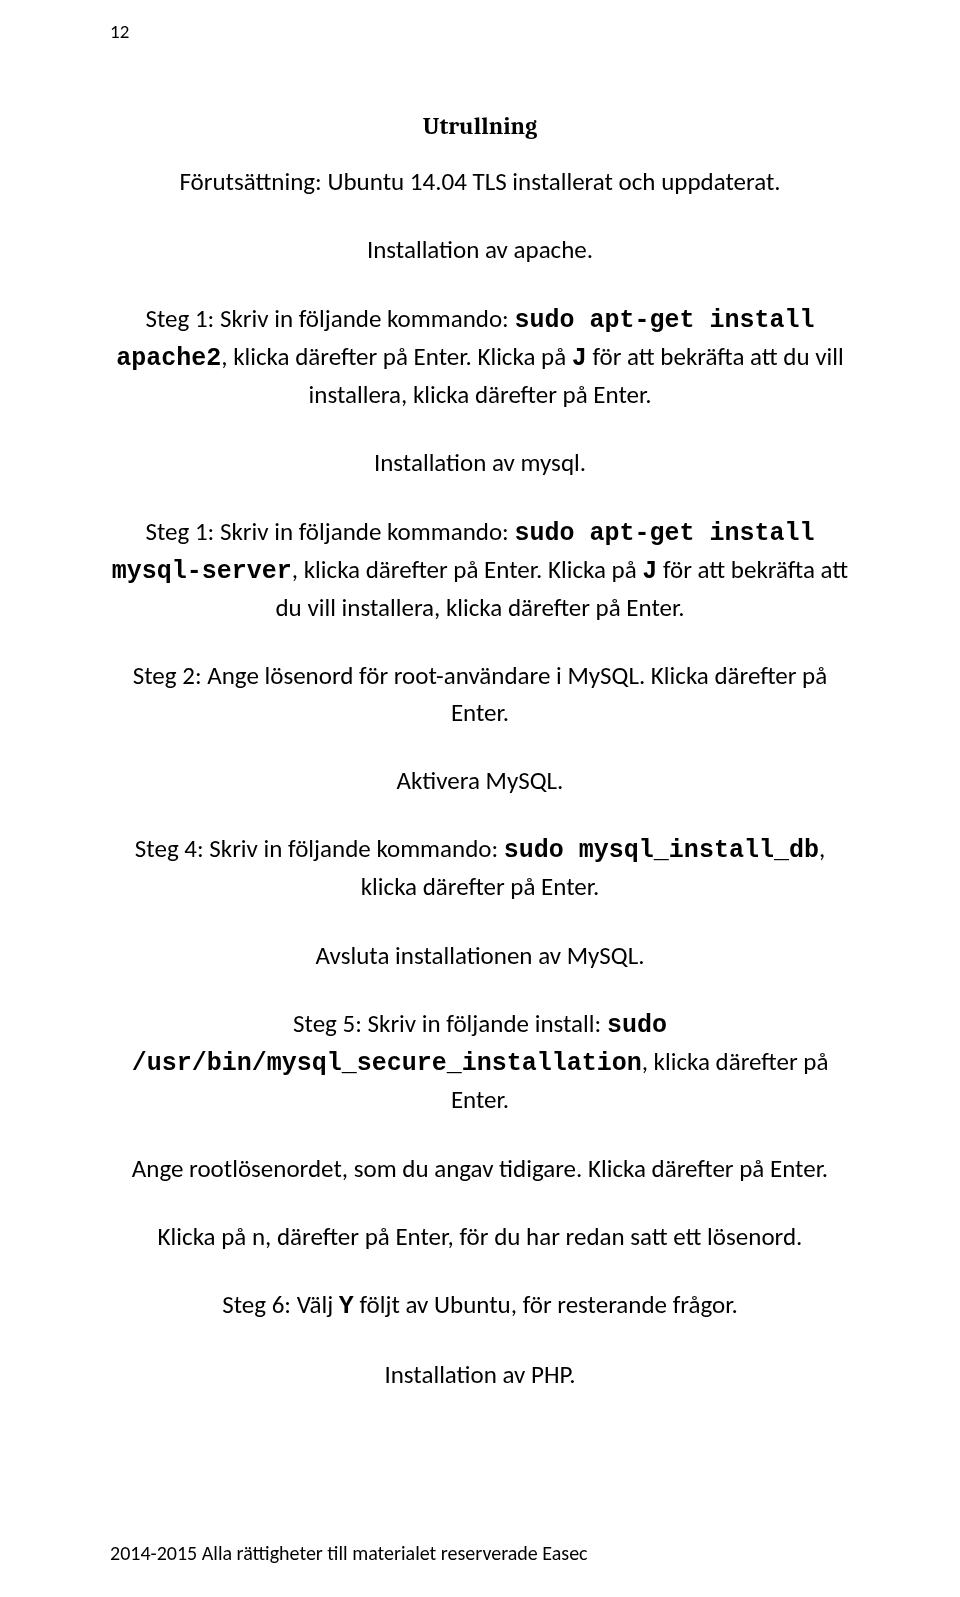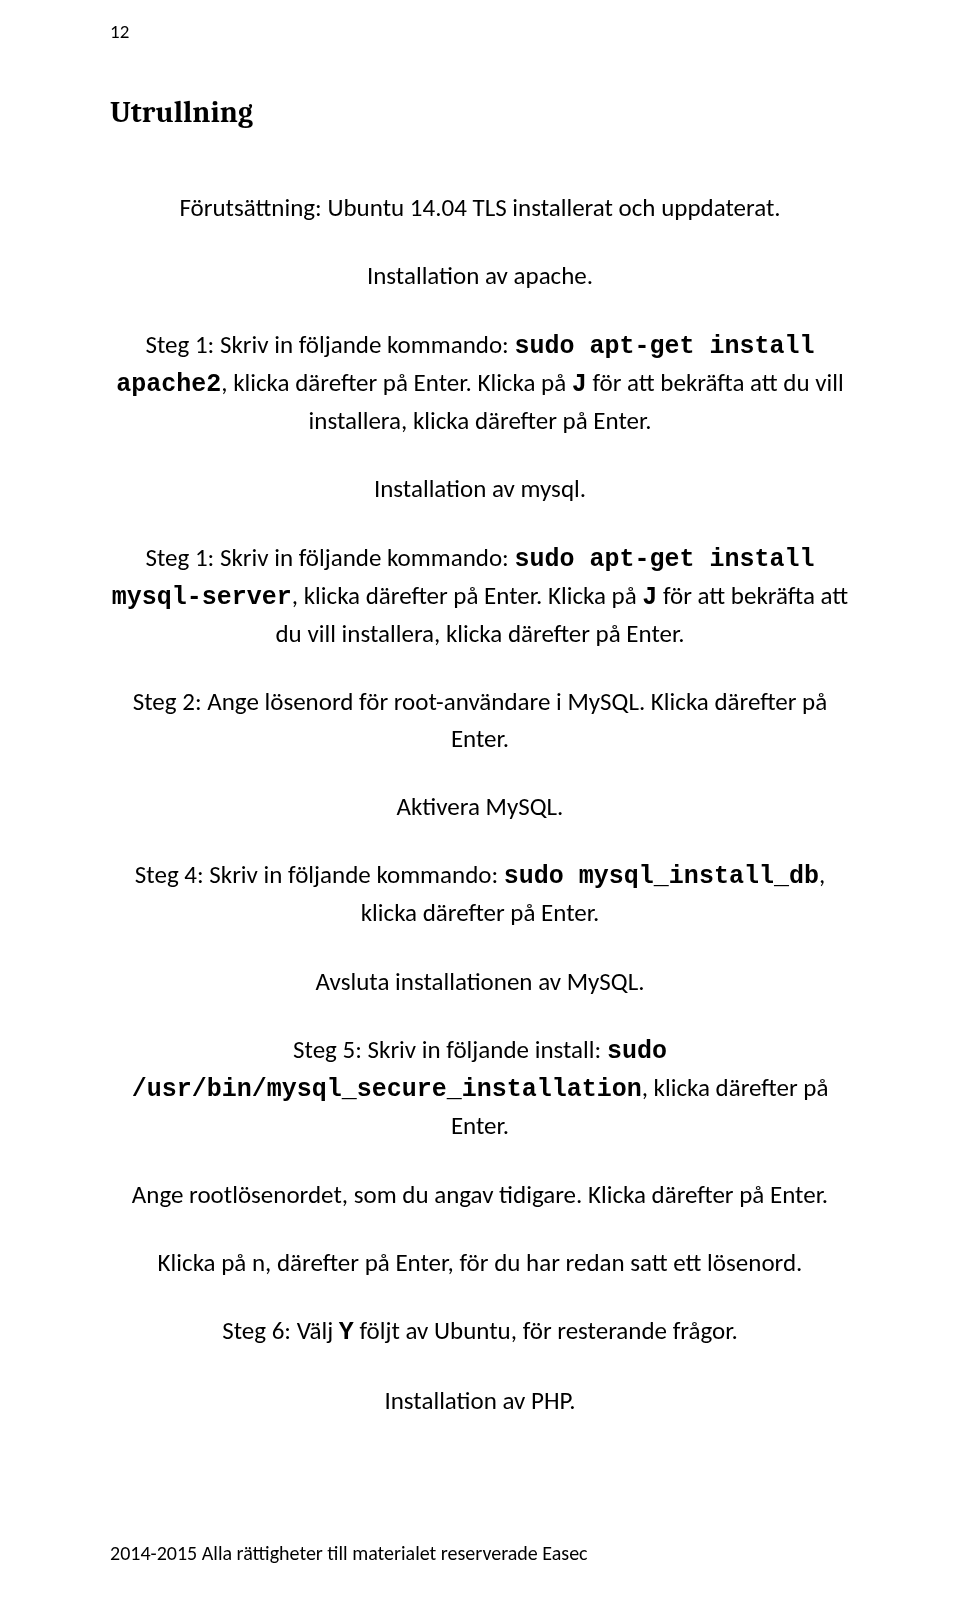--- a/index.html
+++ b/index.html
@@ -9,35 +9,36 @@
     width: 960px;
   }
   body {
     font-family: Calibri, "Segoe UI", Arial, sans-serif;
     color: #000000;
   }
   .page {
     width: 960px;
     height: 1597px;
     box-sizing: border-box;
-    padding: 55px 110px 40px 110px;
+    padding: 72px 110px 40px 110px;
     position: relative;
   }
   .page-num {
     font-size: 19px;
     position: absolute;
     top: 20px;
     left: 110px;
   }
   .title {
     font-family: Cambria, Georgia, "Times New Roman", serif;
     font-weight: bold;
-    font-size: 30px;
+    font-size: 24px;
     margin-top: 40px;
-    margin-bottom: 60px;
+    margin-bottom: 24px;
+    text-align: center;
   }
   p {
     font-size: 25px;
     line-height: 1.45;
     margin: 0 0 32px 0;
     text-align: center;
   }
   .mono {
     font-family: "Courier New", Courier, monospace;
     font-weight: bold;

